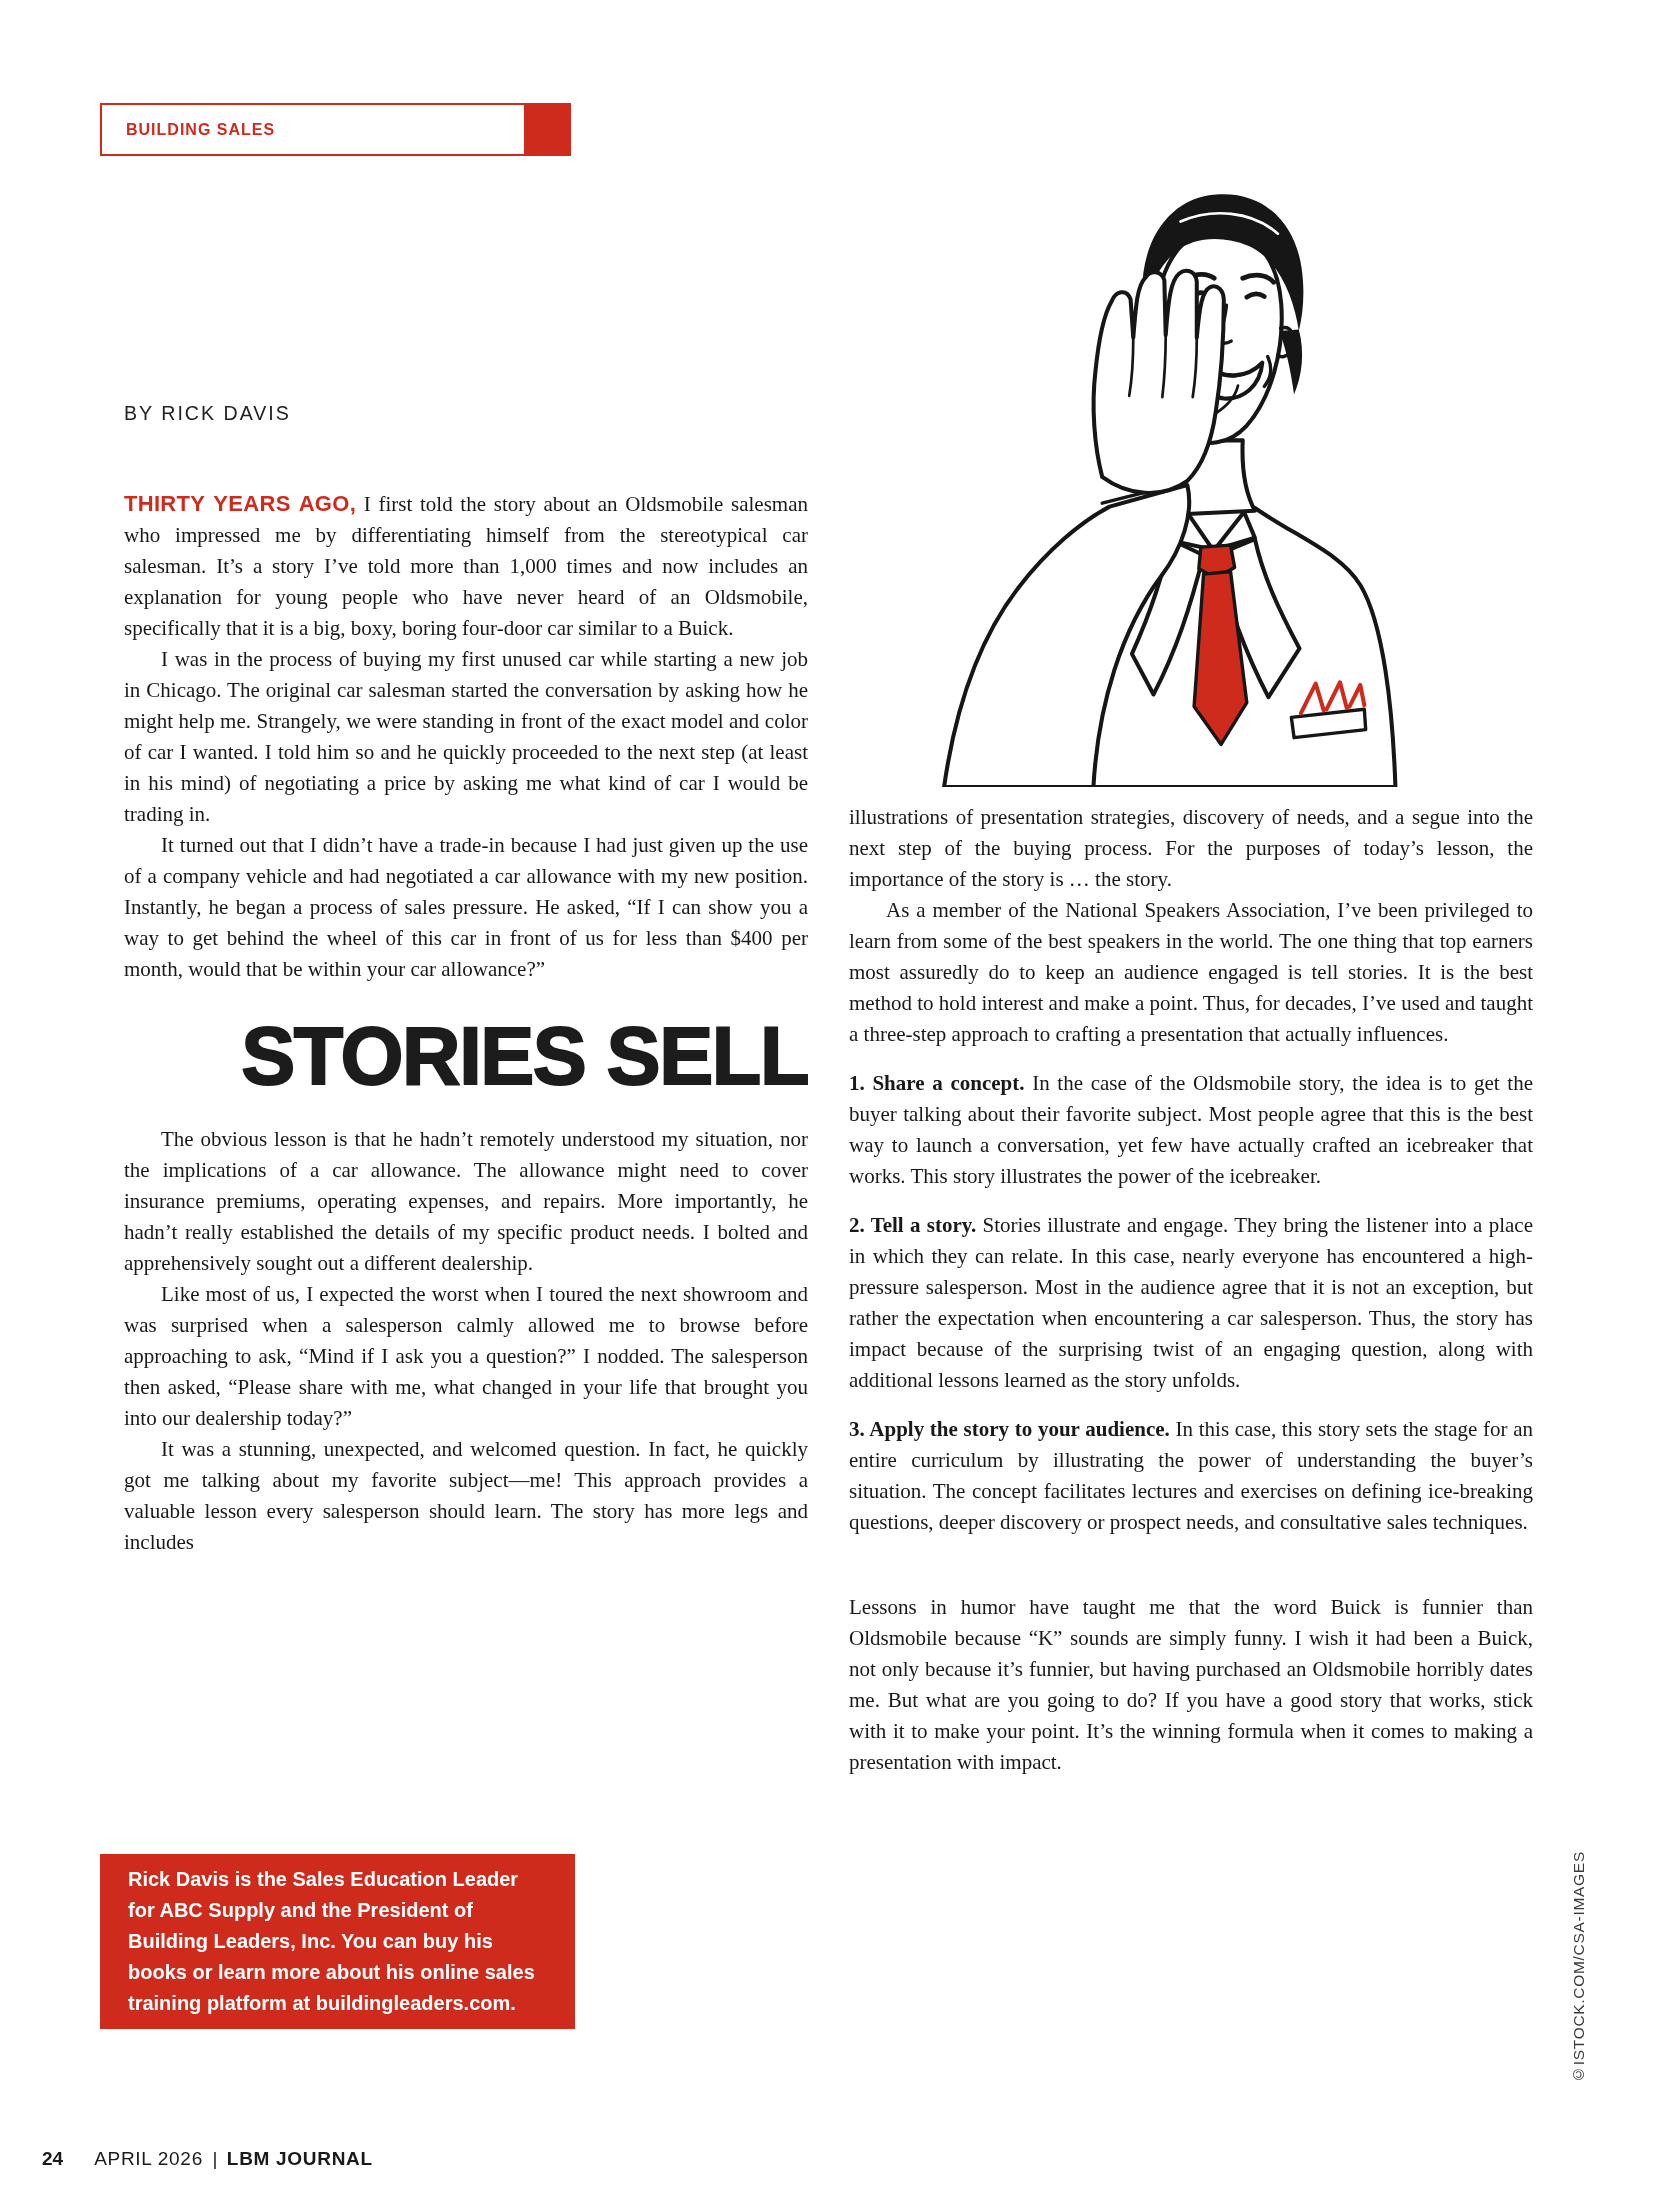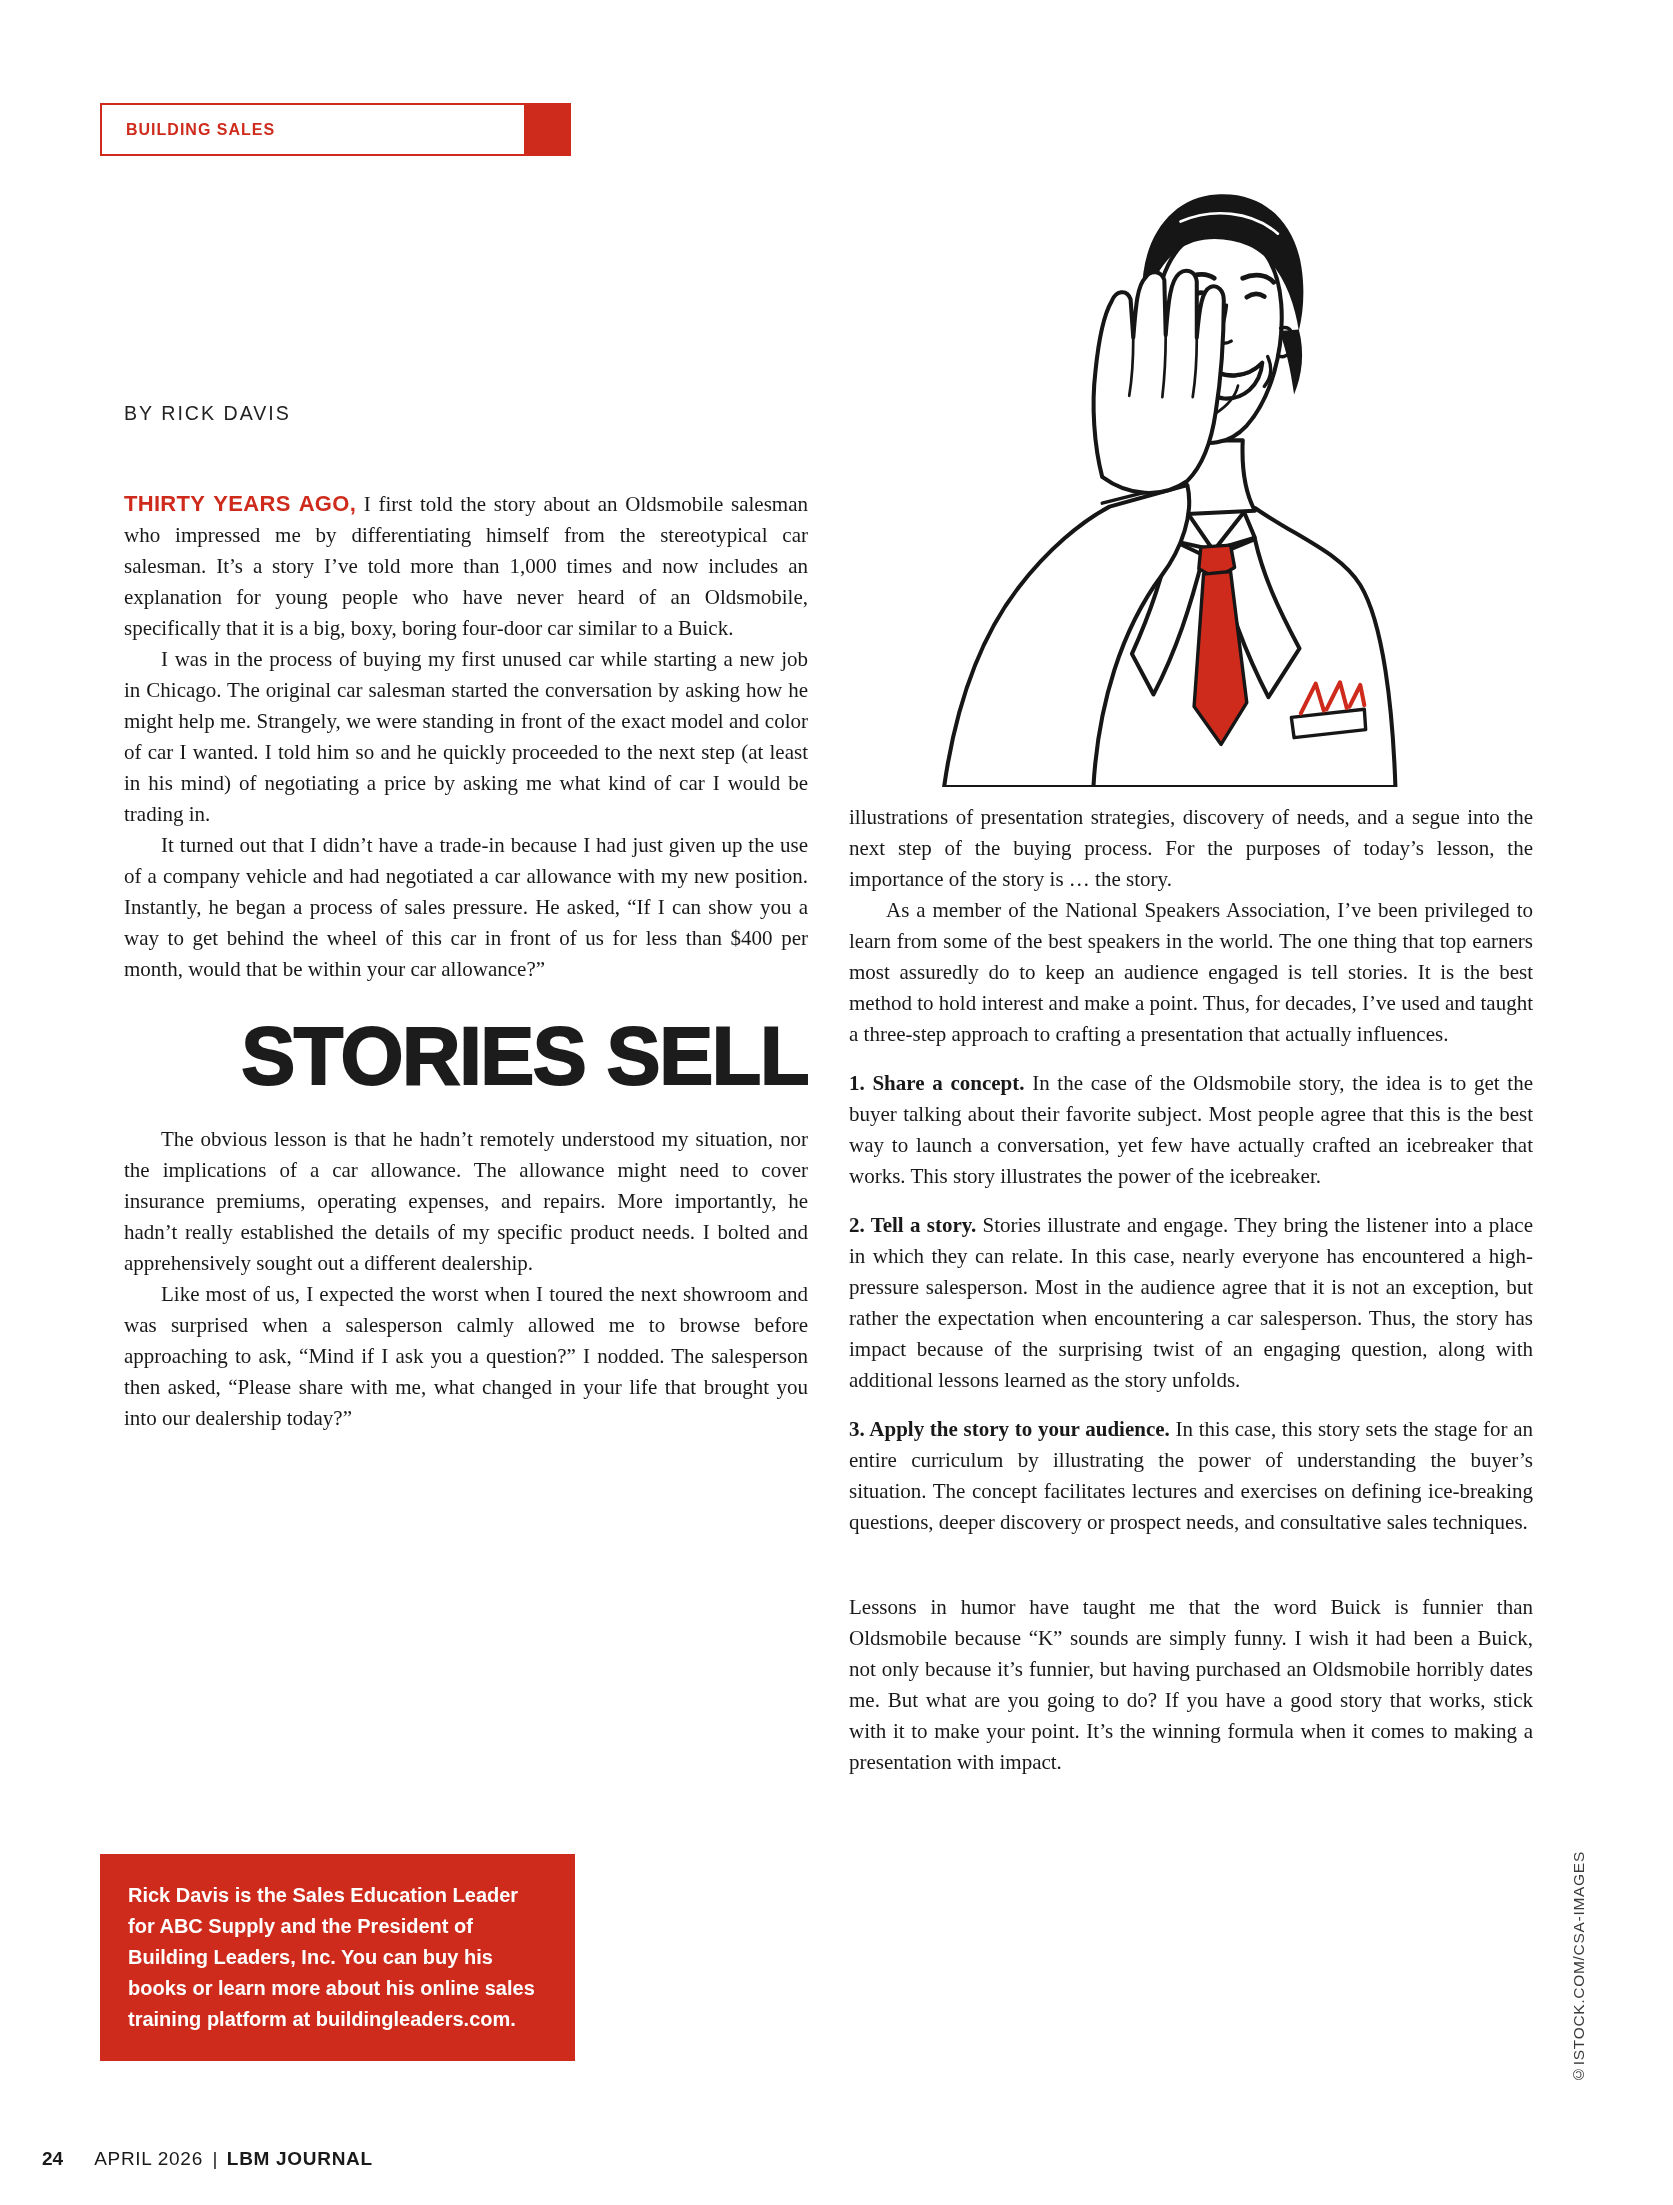--- a/index.html
+++ b/index.html
@@ -37,21 +37,21 @@
   .step{margin-top:18px}
   .step-lead{font-weight:bold}
   .last-para{margin-top:54px}
 
   
   .illustration{position:absolute;left:864px;top:135px;width:548px;height:652px}
   .illustration svg{width:100%;height:100%;display:block}
 
   
   .bio-box{position:absolute;left:100px;top:1854px;width:475px;background:var(--red);color:#fff;
-    padding:26px 28px;font-family:"Liberation Sans",sans-serif;font-weight:bold;
+    padding:10px 28px;font-family:"Liberation Sans",sans-serif;font-weight:bold;
     font-size:20px;line-height:31px;text-align:left}
 
   
   .photo-credit{position:absolute;left:1570px;top:1813px;height:270px;
     writing-mode:vertical-rl;transform:rotate(180deg);
     font-family:"Liberation Sans",sans-serif;font-size:15.5px;letter-spacing:0.7px;color:#3a3a3a;white-space:nowrap}
 
   
   .footer{position:absolute;left:42px;top:2148px;display:flex;align-items:baseline;
     font-family:"Liberation Sans",sans-serif;font-size:19px;color:#1a1a1a}
@@ -74,20 +74,21 @@
 
   <div class="col col-left">
     <p class="body-para"><span class="lead-in">THIRTY YEARS AGO,</span><span> I first told the story about an Oldsmobile salesman who impressed me by differentiating himself from the stereotypical car salesman. It’s a story I’ve told more than 1,000 times and now includes an explanation for young people who have never heard of an Oldsmobile, specifically that it is a big, boxy, boring four-door car similar to a Buick.</span></p>
     <p class="body-para indent">I was in the process of buying my first unused car while starting a new job in Chicago. The original car salesman started the conversation by asking how he might help me. Strangely, we were standing in front of the exact model and color of car I wanted. I told him so and he quickly proceeded to the next step (at least in his mind) of negotiating a price by asking me what kind of car I would be trading in.</p>
     <p class="body-para indent">It turned out that I didn’t have a trade-in because I had just given up the use of a company vehicle and had negotiated a car allowance with my new position. Instantly, he began a process of sales pressure. He asked, “If I can show you a way to get behind the wheel of this car in front of us for less than $400 per month, would that be within your car allowance?”</p>
 
     <h1 class="headline">STORIES SELL</h1>
 
     <p class="body-para indent">The obvious lesson is that he hadn’t remotely understood my situation, nor the implications of a car allowance. The allowance might need to cover insurance premiums, operating expenses, and repairs. More importantly, he hadn’t really established the details of my specific product needs. I bolted and apprehensively sought out a different dealership.</p>
     <p class="body-para indent">Like most of us, I expected the worst when I toured the next showroom and was surprised when a salesperson calmly allowed me to browse before approaching to ask, “Mind if I ask you a question?” I nodded. The salesperson then asked, “Please share with me, what changed in your life that brought you into our dealership today?”</p>
+    <p class="body-para indent">It was a stunning, unexpected, and welcomed question. In fact, he quickly got me talking about my favorite subject—me! This approach provides a valuable lesson every salesperson should learn. The story has more legs and includes</p>
   </div>
 
   <div class="illustration">
     <svg viewBox="0 0 810 965" xmlns="http://www.w3.org/2000/svg">
       <g fill="#ffffff" stroke="#161616" stroke-width="6" stroke-linecap="round" stroke-linejoin="round">
 
         <path d="M150 965 C158 845 180 742 242 684 C304 628 392 606 452 598 L454 556 L578 552 C642 596 704 618 734 666 C768 722 782 848 786 965 Z"></path>
 
         <path d="M470 452 C472 500 468 536 454 562 L578 556 C564 530 558 498 560 452 Z"></path>
 

